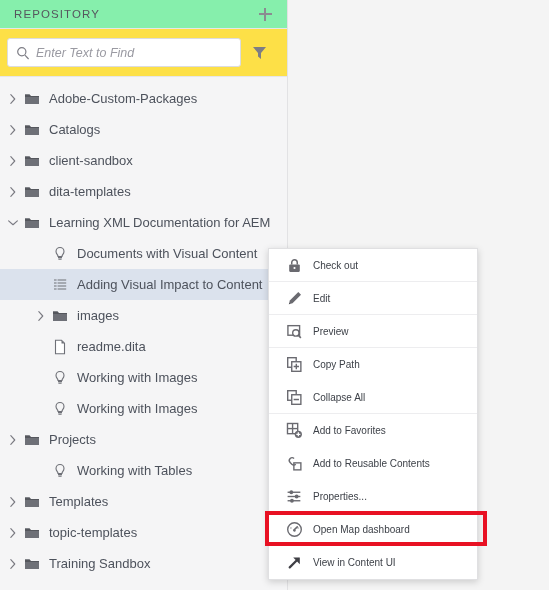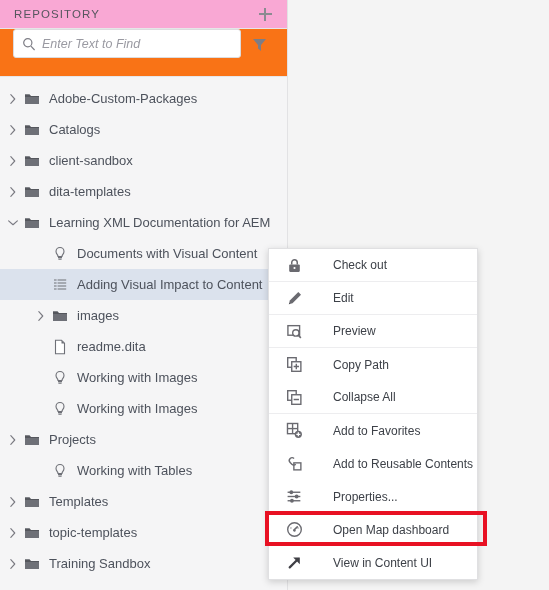--- a/index.html
+++ b/index.html
@@ -21,21 +21,21 @@
     background: #f5f5f6;
     border-right: 1px solid #e2e2e4;
     box-sizing: border-box;
   }
   .panel-header {
     height: 29px;
     box-sizing: border-box;
     border-bottom: 1px solid #e6e6e8;
     display: flex; align-items: center;
     padding: 0 12px 0 14px;
-    background: #f9a8d4;
+    background: #86efac;
   }
   .panel-title {
     font-size: 11.5px;
     letter-spacing: 1.1px;
     color: #56565e;
     font-weight: 400;
     flex: 1;
   }
   .plus-btn {
     width: 20px; height: 20px;
@@ -46,23 +46,23 @@
   .plus-btn::before, .plus-btn::after {
     content: ""; position: absolute; background: #8b8b91;
   }
   .plus-btn::before { width: 13px; height: 1.6px; left: 3.5px; top: 9.2px; }
   .plus-btn::after { height: 13px; width: 1.6px; top: 3.5px; left: 9.2px; }
 
   .search-row {
     height: 48px;
     box-sizing: border-box;
     border-bottom: 1px solid #e6e6e8;
-    display: flex; align-items: flex-start;
-    padding: 0 10px 0 13px;
-    background: #f97316;
+    display: flex; align-items: center;
+    padding: 0 10px 0 7px;
+    background: #fde047;
   }
   .search-box {
     flex: 1;
     height: 29px;
     background: #ffffff;
     border: 1px solid #dcdcde;
     border-radius: 3px;
     display: flex; align-items: center;
     padding: 0 8px;
     box-sizing: border-box;
@@ -129,23 +129,23 @@
     position: relative;
   }
   .menu-item.sep { border-bottom: 1px solid #ededef; }
   .menu-icon {
     width: 22px; height: 22px;
     display: flex; align-items: center; justify-content: center;
     flex: 0 0 22px;
     color: #6a6a70;
   }
   .menu-label {
-    font-size: 12px;
+    font-size: 10px;
     color: #3d4148;
-    margin-left: 28px;
+    margin-left: 8px;
     white-space: nowrap;
   }
   .highlight-box {
     position: absolute;
     left: 265px; top: 511px;
     width: 222px; height: 35px;
     border: 4px solid #e81123;
     box-sizing: border-box;
     pointer-events: none;
   }

